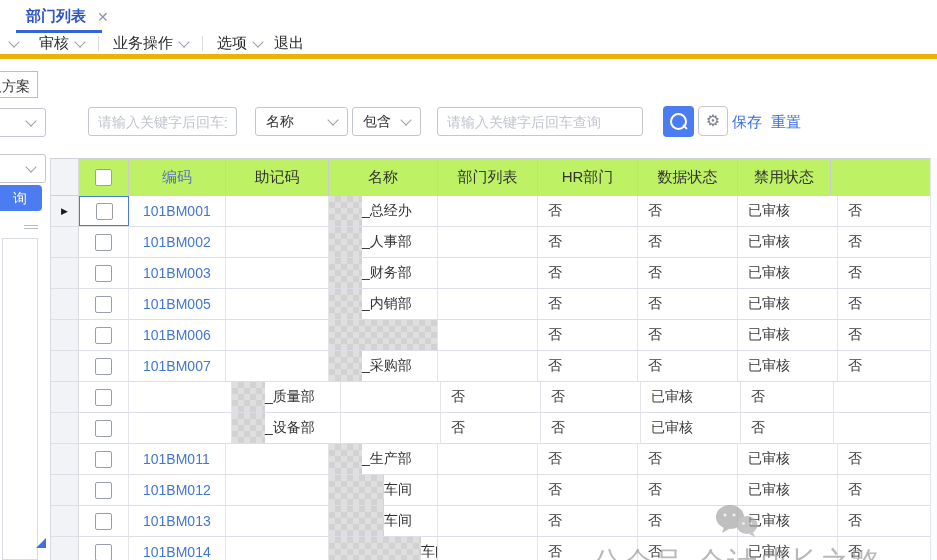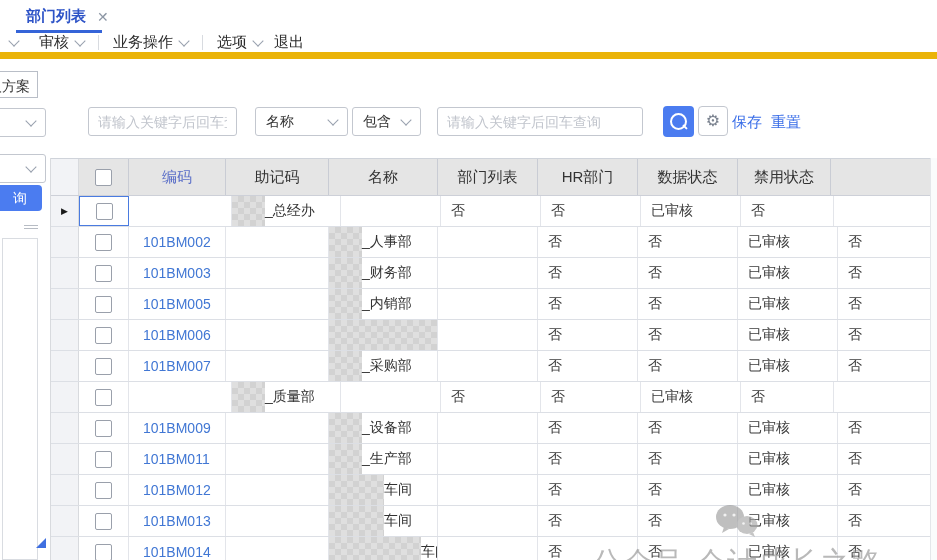--- a/index.html
+++ b/index.html
@@ -8,21 +8,21 @@
     font-family:"Liberation Sans","DejaVu Sans",sans-serif;
   }
   
   .tabbar{position:absolute;left:12px;top:0;width:937px;height:33px;background:#fff;}
   .tab{position:absolute;left:14px;top:7px;display:flex;align-items:center;gap:11px;
        font-size:15px;font-weight:700;color:#2d53c7;}
   .tab-close{color:#8d97a5;font-weight:400;font-size:14px;cursor:pointer;}
   .tab-underline{position:absolute;left:4px;top:30px;width:86px;height:3px;background:#3564d8;}
   
   .menubar{position:absolute;left:0;top:33px;width:937px;height:26px;
-           border-bottom:7px solid #eab308;display:flex;align-items:center;
+           border-bottom:5px solid #eab308;display:flex;align-items:center;
            font-size:15px;color:#2b2b2b;box-sizing:border-box;}
   .chev{display:inline-block;width:7px;height:7px;border-right:1.5px solid #98a1ae;
         border-bottom:1.5px solid #98a1ae;transform:rotate(45deg);margin:-3px 0 0 7px;}
   .mitem{display:flex;align-items:center;cursor:pointer;}
   .mdiv{width:1px;height:15px;background:#d8dbe0;margin:0 14px;}
   
   .btn-plan{position:absolute;left:-28px;top:71px;width:66px;height:27px;background:#fff;
             border:1px solid #b9bec7;font-size:14px;color:#333;line-height:27px;
             text-align:right;padding-right:7px;box-sizing:border-box;}
   .dd{height:29px;border:1px solid #c3c7cf;border-radius:3px;background:#fff;
@@ -53,21 +53,21 @@
              text-align:center;line-height:26px;padding:0 0 0 14px;box-sizing:border-box;}
   .splitter{position:absolute;left:24px;top:225px;width:14px;cursor:row-resize;}
   .splitter i{display:block;height:1px;background:#b7bcc4;margin-bottom:2px;}
   .tree-panel{position:absolute;left:2px;top:238px;width:36px;height:322px;background:#fff;
               border:1px solid #d9dce1;box-sizing:border-box;}
   .resize-tri{position:absolute;left:36px;top:538px;width:0;height:0;
               border-left:10px solid transparent;border-bottom:10px solid #3f6fe0;cursor:nwse-resize;}
   
   .tablewrap{position:absolute;left:50px;top:158px;width:880px;height:402px;overflow:hidden;
              border-left:1px solid #d8dade;box-sizing:content-box;}
-  .thead{display:flex;height:38px;background:#e5e5e5;border-top:1px solid #cfd3da;
+  .thead{display:flex;height:38px;background:#bef264;border-top:1px solid #cfd3da;
          border-bottom:1px solid #cdd0d8;box-sizing:border-box;}
   .th{display:flex;align-items:center;justify-content:center;font-size:15px;color:#333;
       border-right:1px solid #c9ccd4;box-sizing:border-box;}
   .th-code{color:#5b6fc8;cursor:pointer;}
   .trow{display:flex;height:31px;background:#fff;border-bottom:1px solid #dcdfe5;box-sizing:border-box;}
   .cell{display:flex;align-items:center;font-size:14px;color:#3a3a3a;
         border-right:1px solid #e3e5ea;box-sizing:border-box;overflow:hidden;}
   .w-ind{width:28px;}  .w-cb{width:50px;}  .w-code{width:97px;}  .w-mn{width:103px;}
   .w-name{width:109px;} .w-p{width:100px;} .w-hr{width:100px;}  .w-src{width:100px;}
   .w-st{width:100px;}  .w-dis{width:93px;}
@@ -176,20 +176,21 @@
     <div class="th w-dis">禁用状态</div>
   </div>
   <div id="tbody">
       <div class="trow">
         <div class="cell w-ind ind">
           <span class="marker">▶</span>
         </div>
         <div class="cell w-cb cbcell focus">
           <span class="cb"></span>
         </div>
+        <div class="cell w-code codecell">101BM001</div>
         <div class="cell w-mn"></div>
         <div class="cell w-name namecell">
           <span class="redact" style="width:33px"></span>
           <span class="nametext">_总经办</span>
         </div>
         <div class="cell w-p"></div>
         <div class="cell w-hr padcell">否</div>
         <div class="cell w-src padcell">否</div>
         <div class="cell w-st padcell">已审核</div>
         <div class="cell w-dis padcell">否</div>
@@ -293,21 +294,20 @@
         <div class="cell w-hr padcell">否</div>
         <div class="cell w-src padcell">否</div>
         <div class="cell w-st padcell">已审核</div>
         <div class="cell w-dis padcell">否</div>
       </div>
       <div class="trow">
         <div class="cell w-ind ind"></div>
         <div class="cell w-cb cbcell">
           <span class="cb"></span>
         </div>
-        <div class="cell w-code codecell">101BM009</div>
         <div class="cell w-mn"></div>
         <div class="cell w-name namecell">
           <span class="redact" style="width:33px"></span>
           <span class="nametext">_设备部</span>
         </div>
         <div class="cell w-p"></div>
         <div class="cell w-hr padcell">否</div>
         <div class="cell w-src padcell">否</div>
         <div class="cell w-st padcell">已审核</div>
         <div class="cell w-dis padcell">否</div>

